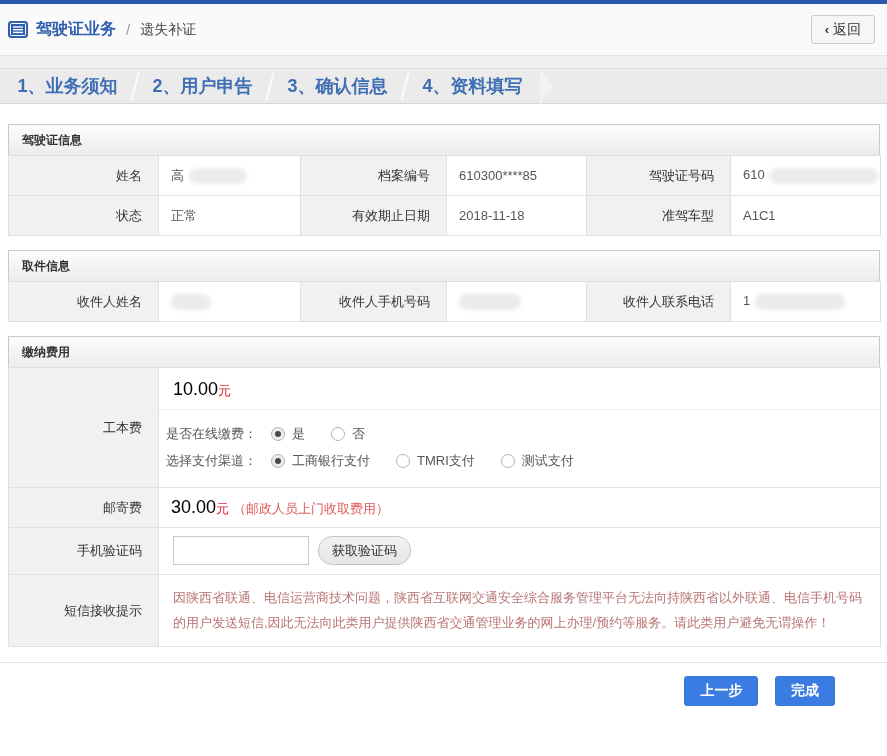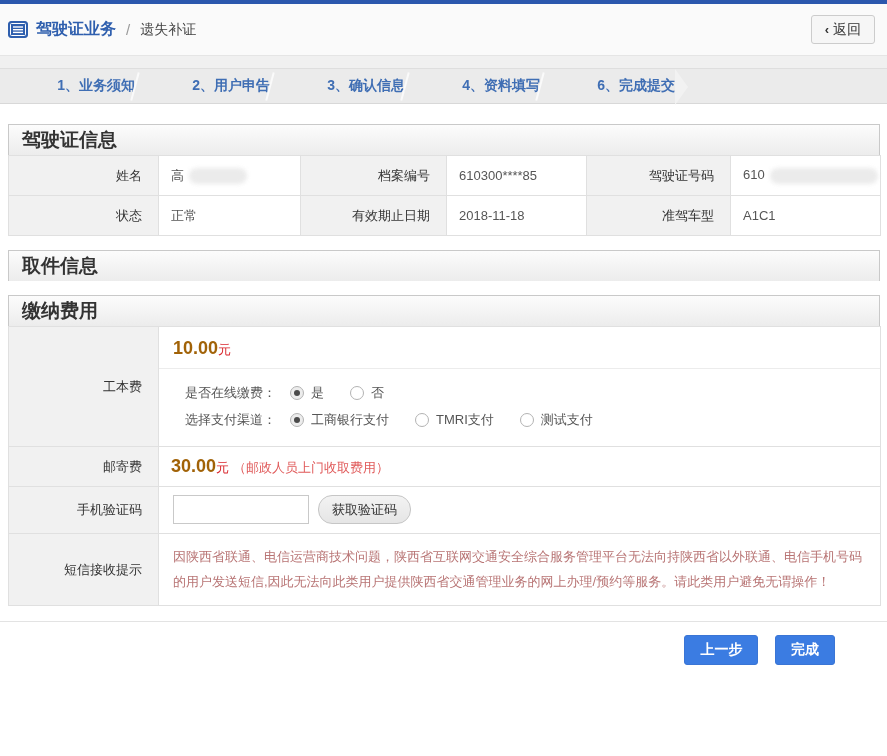--- a/index.html
+++ b/index.html
@@ -33,22 +33,22 @@
   .back-chev { font-weight: bold; font-size: 13px; color: #333; }
   .header-gap { height: 12px; background: #f0f0f0; }
   
   .steps {
     height: 36px; background: #ebebeb;
     border-top: 1px solid #dedede; border-bottom: 1px solid #d8d8d8;
     display: flex; position: relative;
   }
   .step {
     width: 135px; height: 100%; position: relative;
-    display: flex; align-items: center; justify-content: flex-end;
-    font-size: 14px; font-weight: bold; color: #3f6eb4; cursor: pointer;
+    display: flex; align-items: center; justify-content: center;
+    font-size: 18px; font-weight: bold; color: #3f6eb4; cursor: pointer;
   }
   .step + .step::before {
     content: ""; position: absolute; left: -1px; top: 3px;
     width: 2px; height: 29px; background: #fafafa; transform: rotate(15deg);
   }
   .step.active { background: #3b7ce2; color: #fff; z-index: 2; }
   .step.active::before { display: none; }
   .step.active + .step::before { display: none; }
   .step.active::after {
     content: ""; position: absolute; left: 100%; top: 0;
@@ -60,44 +60,44 @@
     border-left: 13px solid #f2f2f2;
     border-top: 18px solid transparent; border-bottom: 18px solid transparent;
   }
   
   .content { padding: 20px 7px 0 8px; background: #fff; }
   .section { margin-bottom: 14px; }
   .section-title {
     height: 31px; line-height: 30px; padding-left: 13px;
     background: linear-gradient(#fcfcfc, #ececec);
     border: 1px solid #c9c9c9; border-bottom: none;
-    font-weight: bold; color: #333; font-size: 19px;
+    font-weight: bold; color: #333; font-size: 12px;
   }
   table.grid {
     width: 872px; border-collapse: collapse; table-layout: fixed;
     border: 1px solid #c9c9c9; background: #fff;
   }
   table.grid td { border: 1px solid #e0e0e0; height: 40px; font-size: 13px; }
   td.lbl {
     background: #f1f1f1; color: #333; text-align: right;
     padding-right: 16px; white-space: nowrap;
   }
   td.val { color: #555; padding-left: 12px; }
   .smudge {
     display: inline-block; height: 16px; border-radius: 8px;
     background: #e9e9e9; filter: blur(2px); opacity: .9;
     vertical-align: middle; margin-left: 5px;
   }
   
   td.fee-cell { padding: 0; vertical-align: top; }
   .fee-top { padding: 11px 14px 9px; border-bottom: 1px solid #ececec; }
-  .fee-num { color: #a16207; font-weight: bold; font-size: 18px; }
+  .fee-num { color: #000000; font-weight: normal; font-size: 18px; }
   .fee-unit { color: #d9262c; font-size: 13px; }
   .fee-note { color: #e05a5a; font-size: 13px; margin-left: 4px; }
-  .pay-lines { padding: 9px 26px 11px; text-align: right; }
+  .pay-lines { padding: 9px 7px 11px; text-align: right; }
   .pay-line { display: flex; align-items: center; margin: 3px 0; height: 24px; }
   .pay-q { color: #555; margin-right: 14px; }
   .radio-opt { display: inline-flex; align-items: center; margin-right: 26px; color: #555; cursor: pointer; }
   .radio {
     display: inline-block; width: 14px; height: 14px;
     border: 1px solid #b3b3b3; border-radius: 50%;
     background: #fff; margin-right: 7px; position: relative;
   }
   .radio.checked { background: #ececec; }
   .radio.checked::after {
@@ -158,23 +158,20 @@
     </div>
   <div class="step">
       <span>2、用户申告</span>
     </div>
   <div class="step">
       <span>3、确认信息</span>
     </div>
   <div class="step">
       <span>4、资料填写</span>
     </div>
-  <div class="step">
-      <span>6、完成提交</span>
-    </div>
 </div>
 
 <div class="content">
 
   <div class="section">
     <div class="section-title">驾驶证信息</div>
     <table class="grid">
       <colgroup>
         <col style="width:150px">
           <col style="width:142px">
@@ -209,20 +206,28 @@
     <table class="grid">
       <colgroup>
         <col style="width:150px">
           <col style="width:142px">
           <col style="width:146px">
         <col style="width:140px">
           <col style="width:144px">
           <col style="width:150px">
       </colgroup>
       <tbody>
+          <tr>
+        <td class="lbl">收件人姓名</td>
+        <td class="val"><span class="smudge" style="width:40px;margin-left:0"></span></td>
+        <td class="lbl">收件人手机号码</td>
+        <td class="val"><span class="smudge" style="width:62px;margin-left:0"></span></td>
+        <td class="lbl">收件人联系电话</td>
+        <td class="val"><span>1</span><span class="smudge" style="width:90px"></span></td>
+      </tr>
     </tbody>
       </table>
   </div>
 
   <div class="section" style="margin-bottom:0">
     <div class="section-title">缴纳费用</div>
     <table class="grid">
       <colgroup>
         <col style="width:150px">
           <col style="width:722px">

